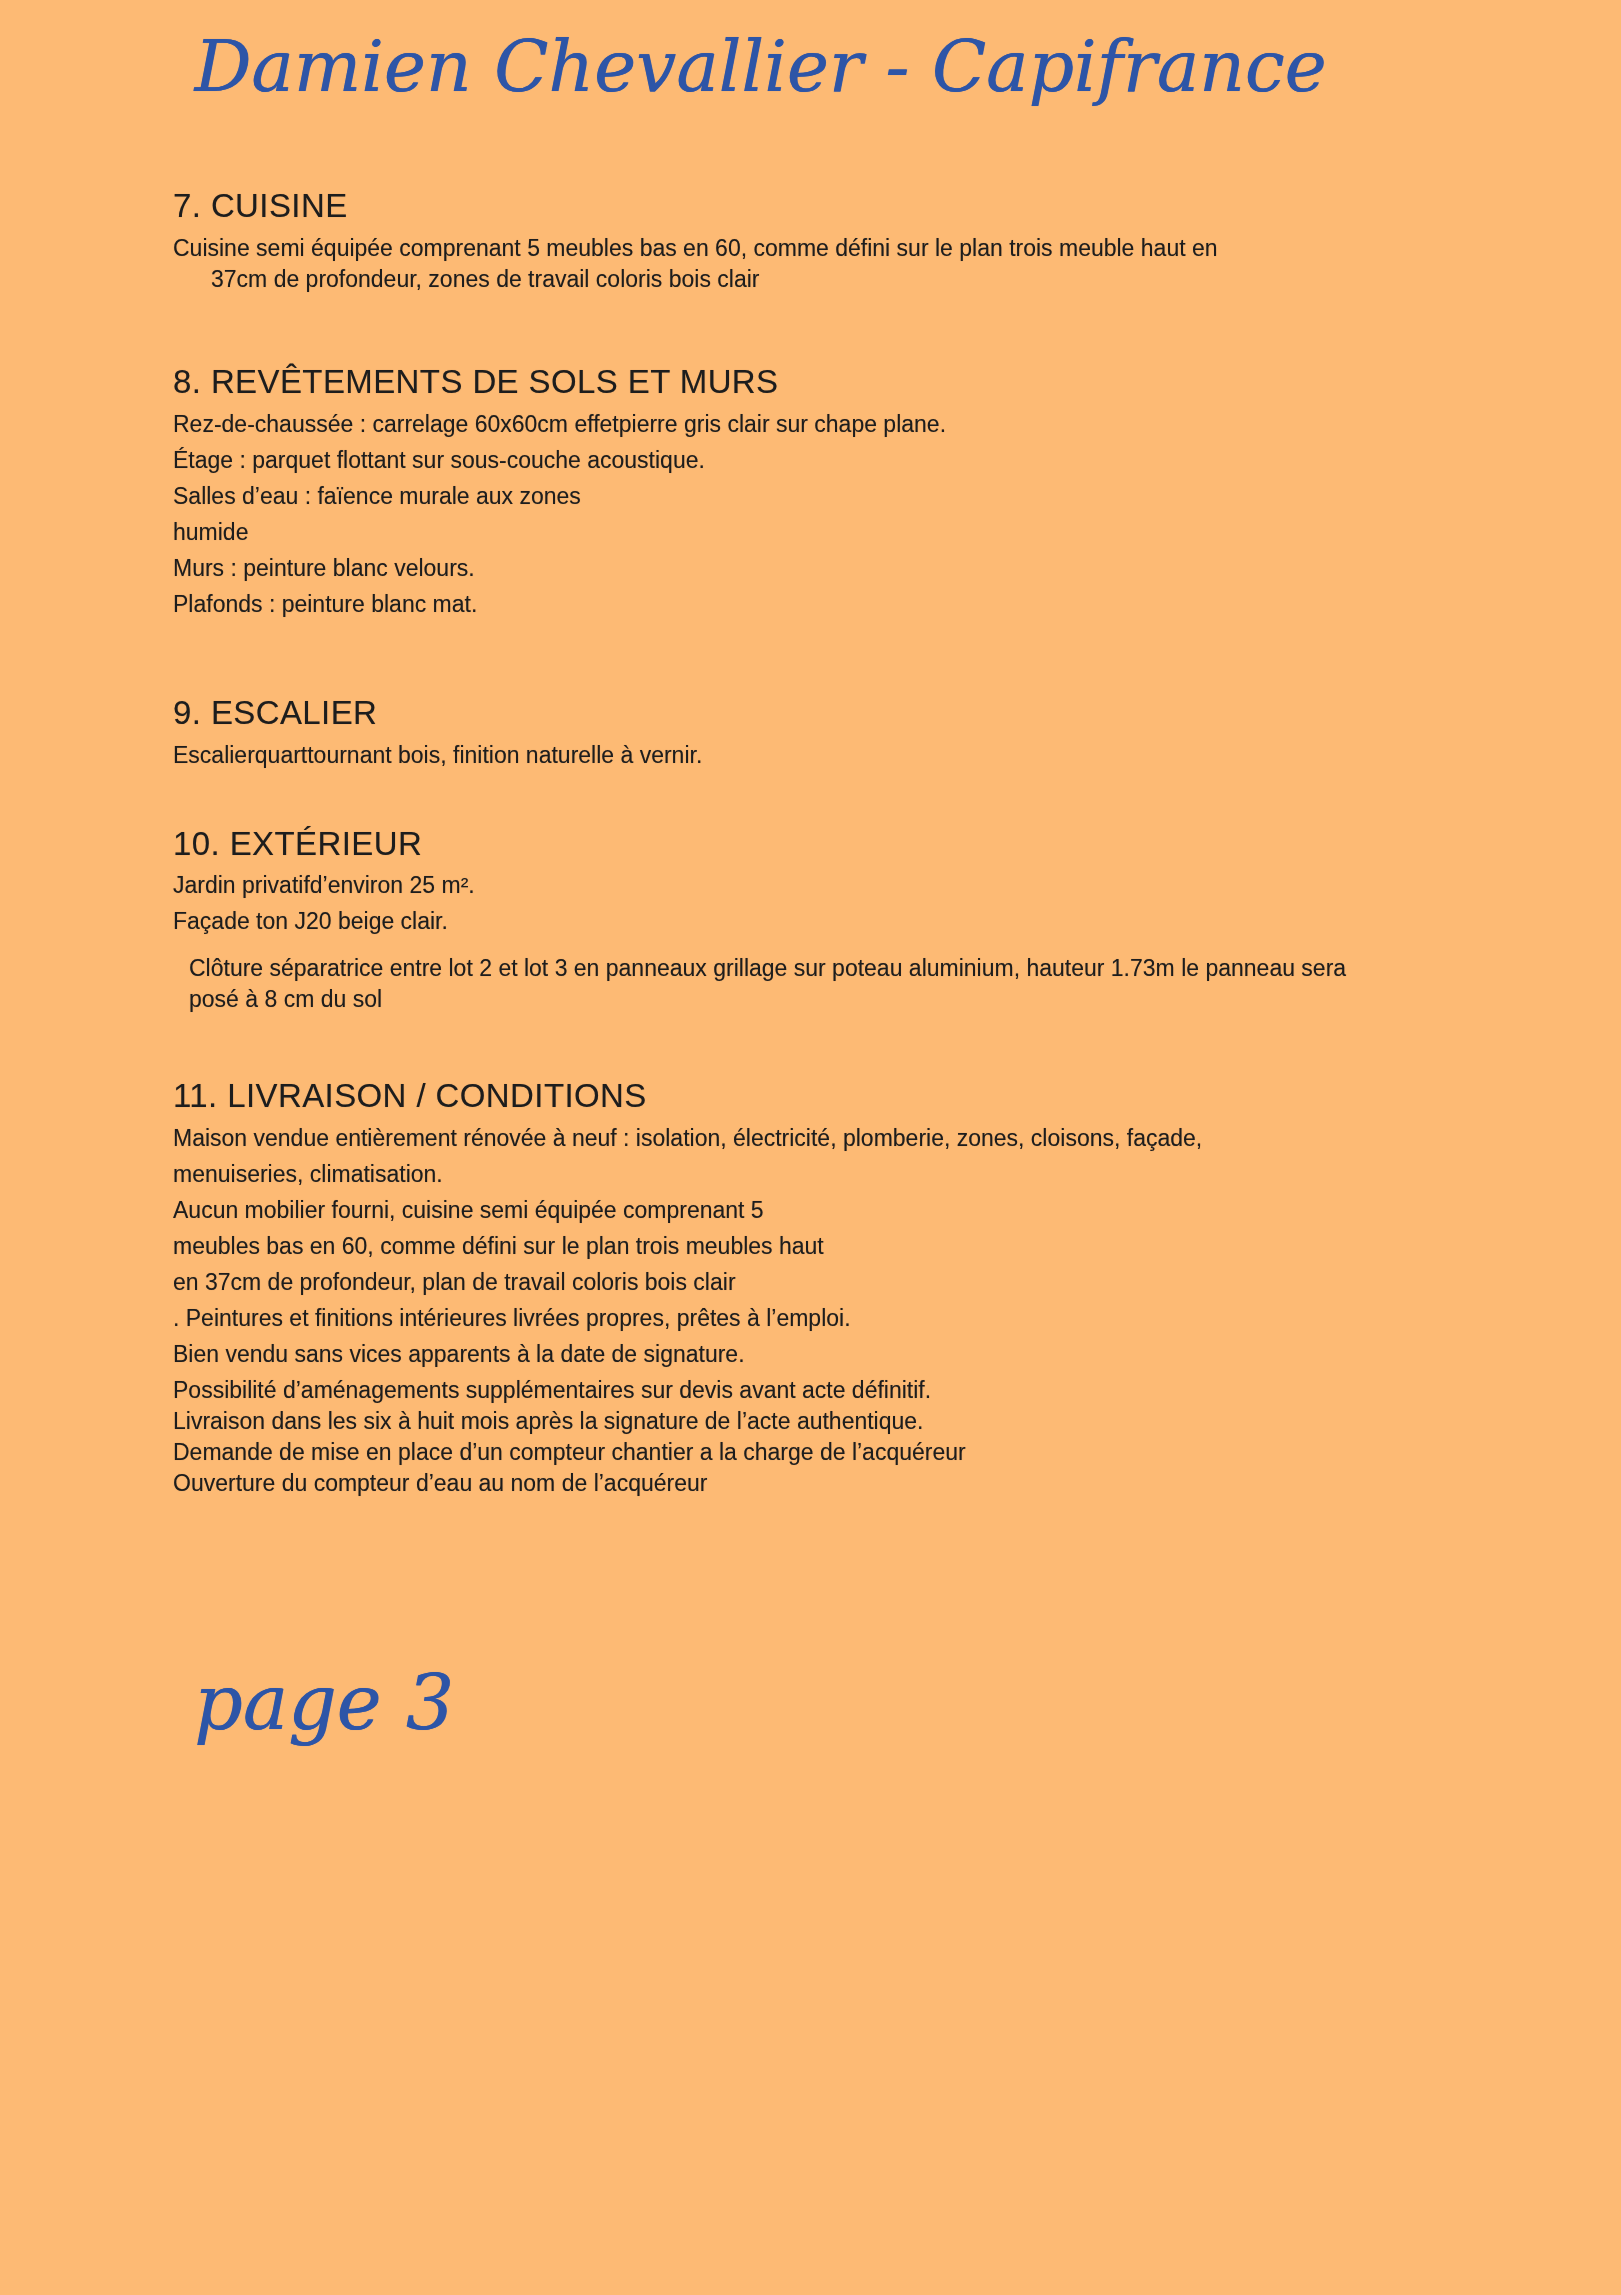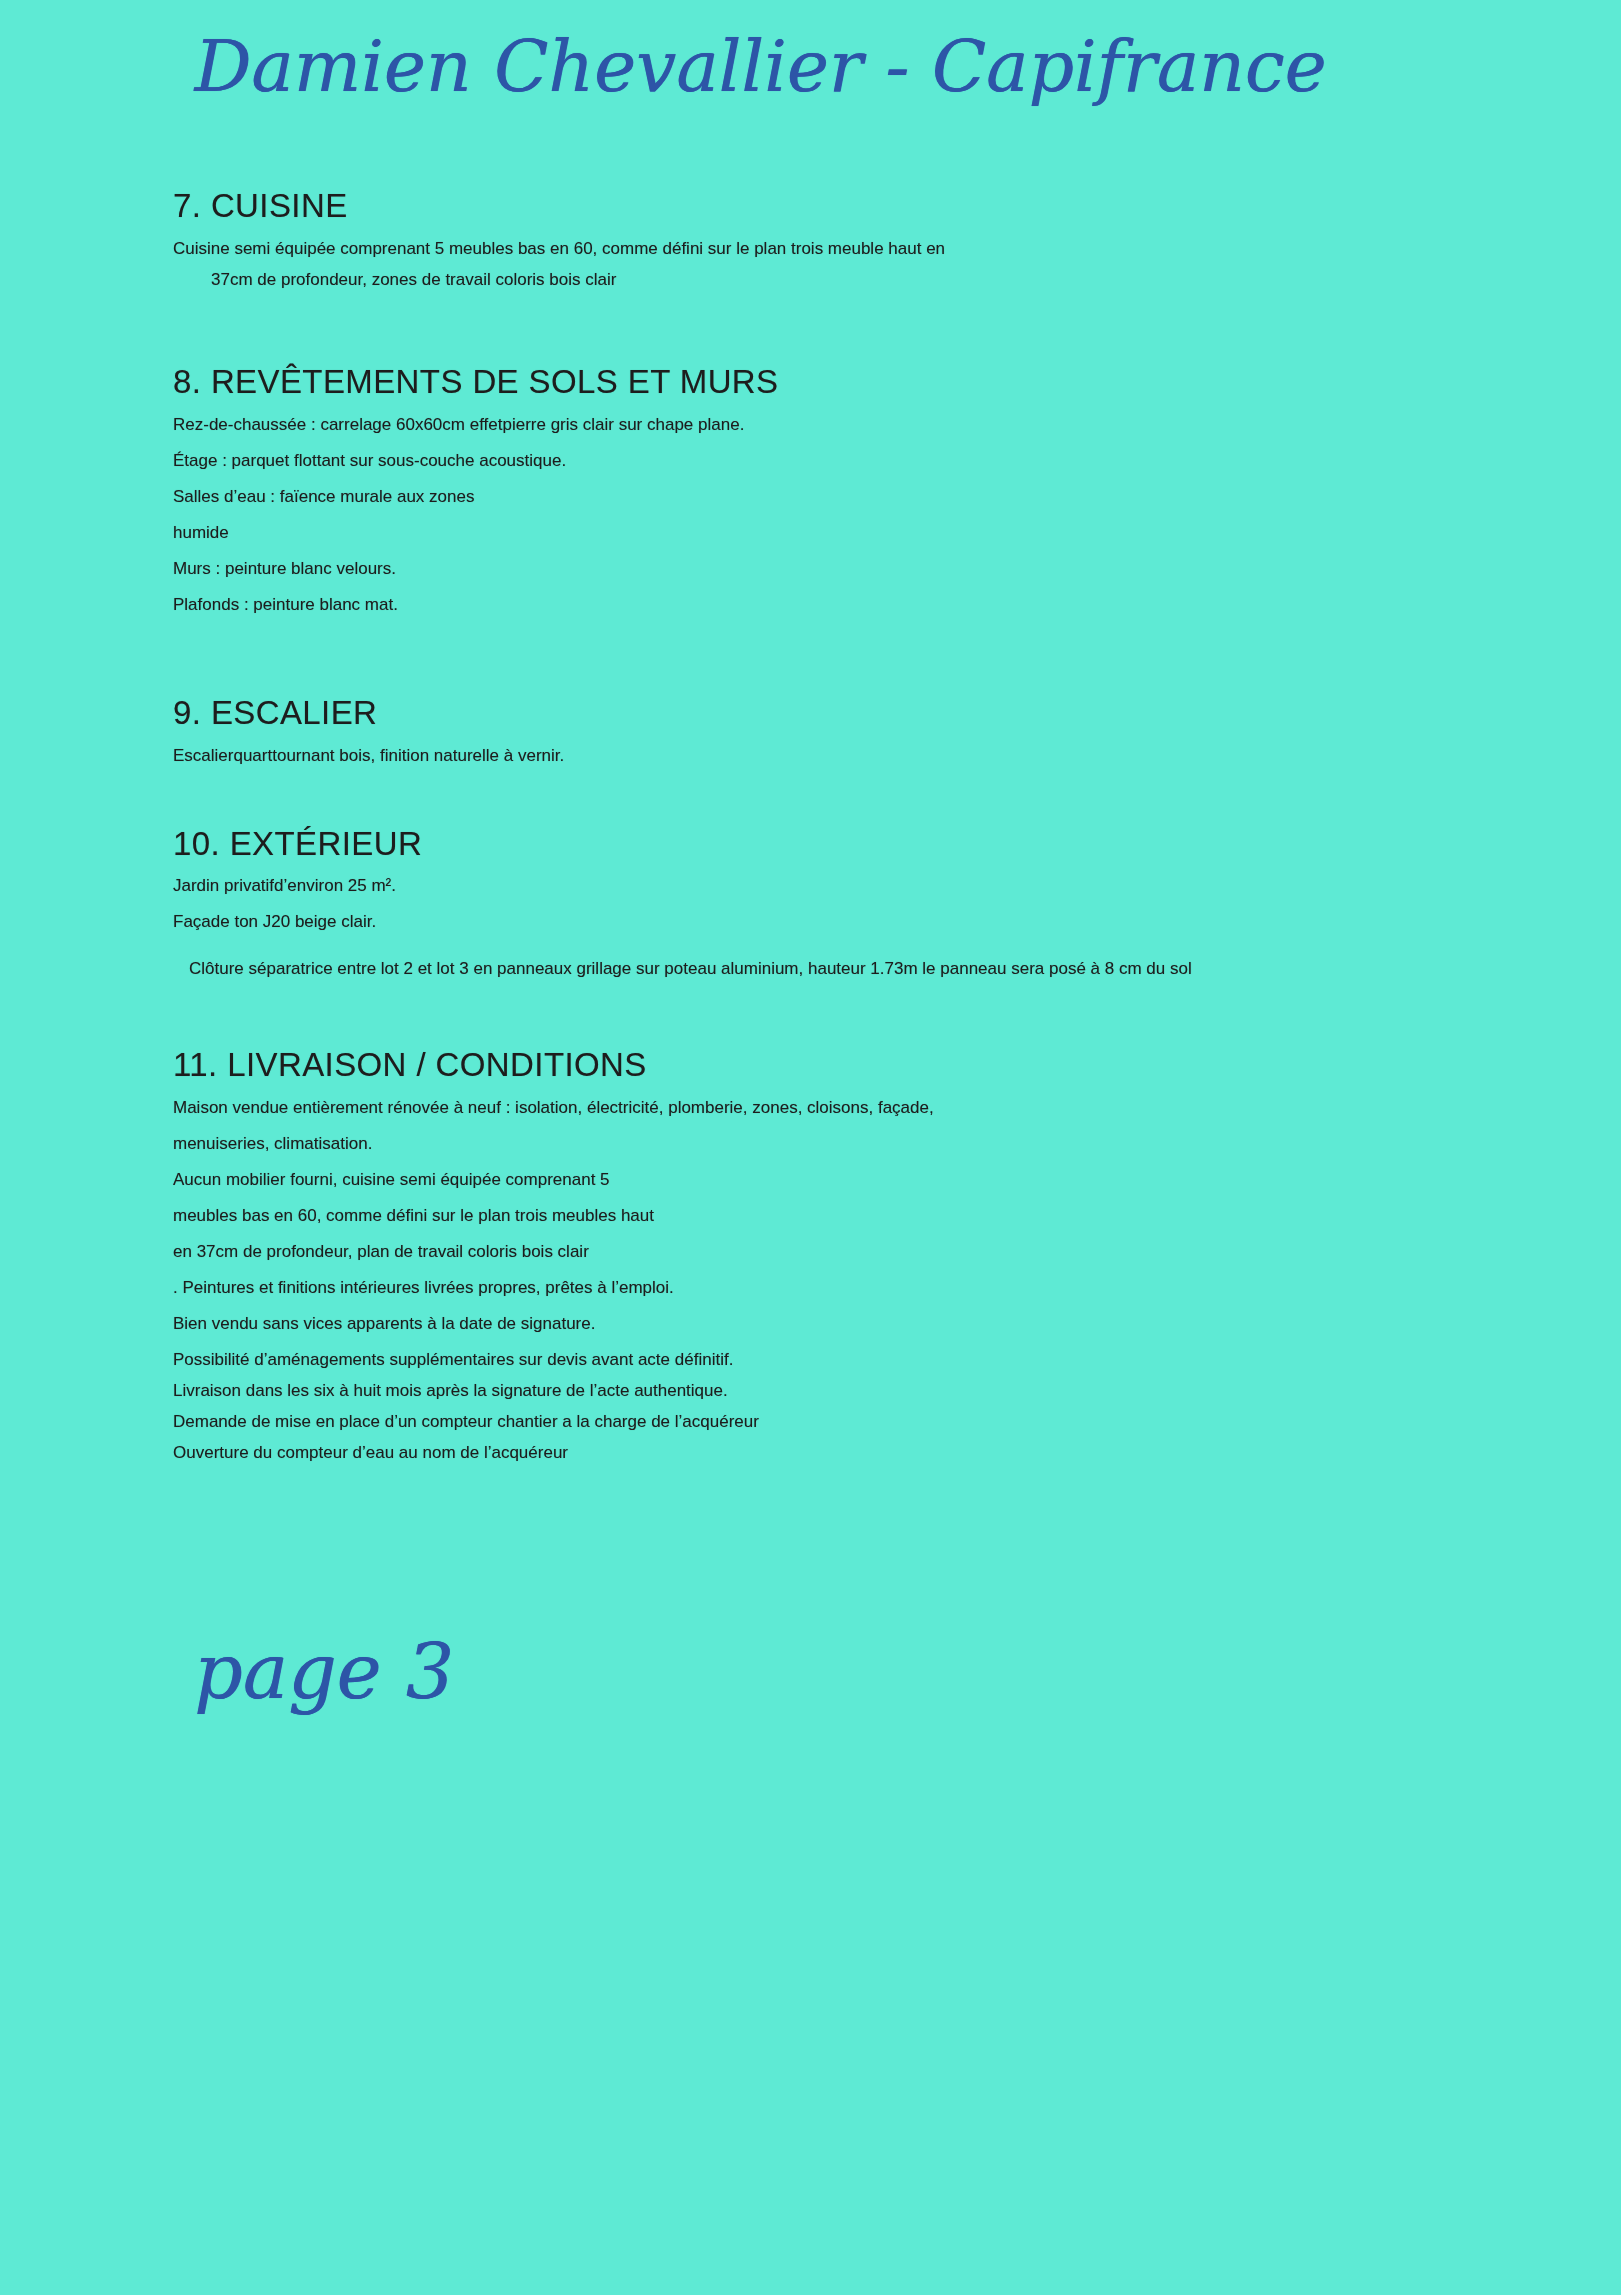--- a/index.html
+++ b/index.html
@@ -1,19 +1,19 @@
 <!DOCTYPE html>
 <html style="font-size:13.5px"><head>
 <meta charset="utf-8">
 <style>
   html,body { margin:0; padding:0; background:#ffffff; }
   .page {
     position:relative;
     width:1622px; height:2295px;
-    background:#5eead4;
+    background:#fdba74;
     font-family:"Liberation Sans", sans-serif;
     color:#1d1d1d;
     overflow:hidden;
     text-shadow:0 0 0.8px rgba(30,30,30,0.35); 
   }
   .content { padding:0 218px 0 173px; }
 
   .script {
     font-family:"DejaVu Serif", serif;
     font-style:italic;
@@ -37,21 +37,21 @@
   }
 
   h2.title {
     font-size:33px;
     line-height:41px;
     font-weight:400;
     letter-spacing:0.4px;
     margin:0 0 6.8px;
   }
   .line {
-    font-size:17px;
+    font-size:23px;
     line-height:31px;
     margin:0 0 5px;
   }
   .tight { margin:0; }
   .wrap  { margin:16px; }
   .hang  { margin:0; }
   .hang .sub { padding-left:38px; }
 
   .s7  { margin-top:76px; }
   .s8  { margin-top:66px; }

